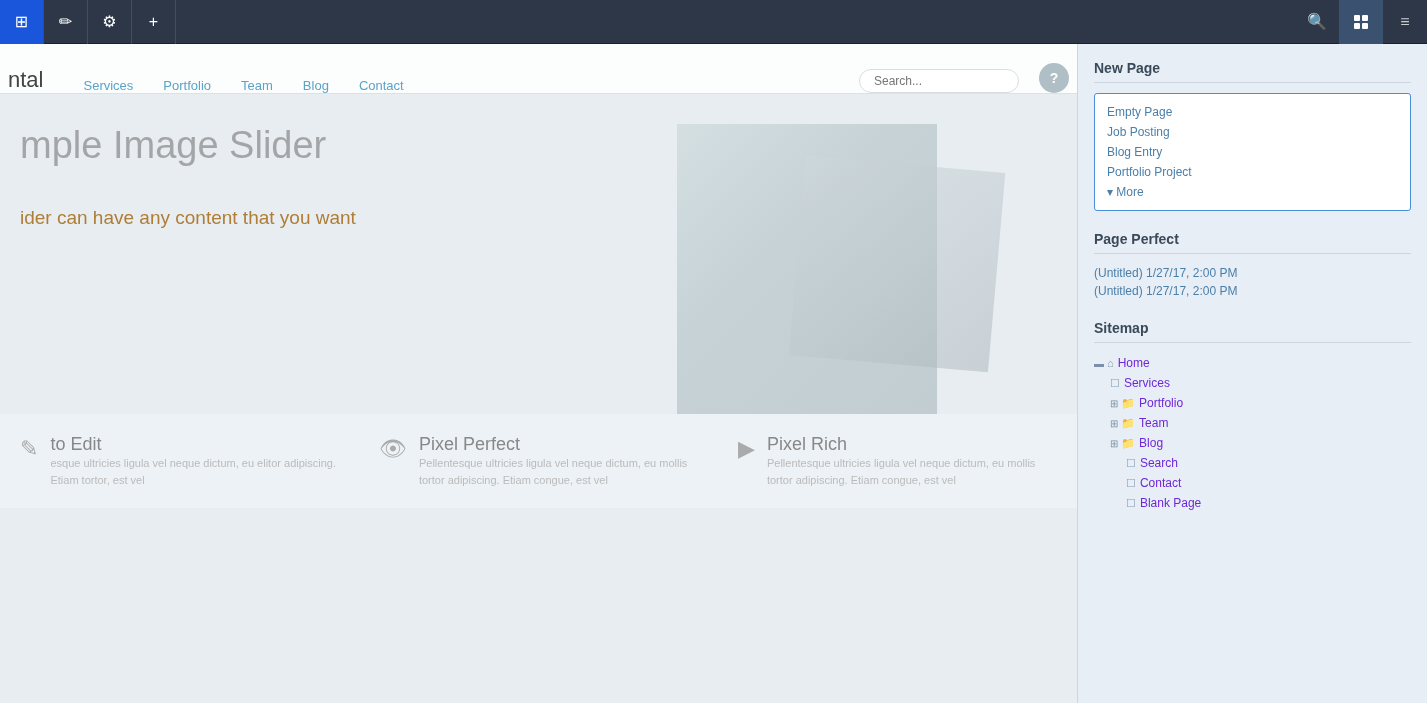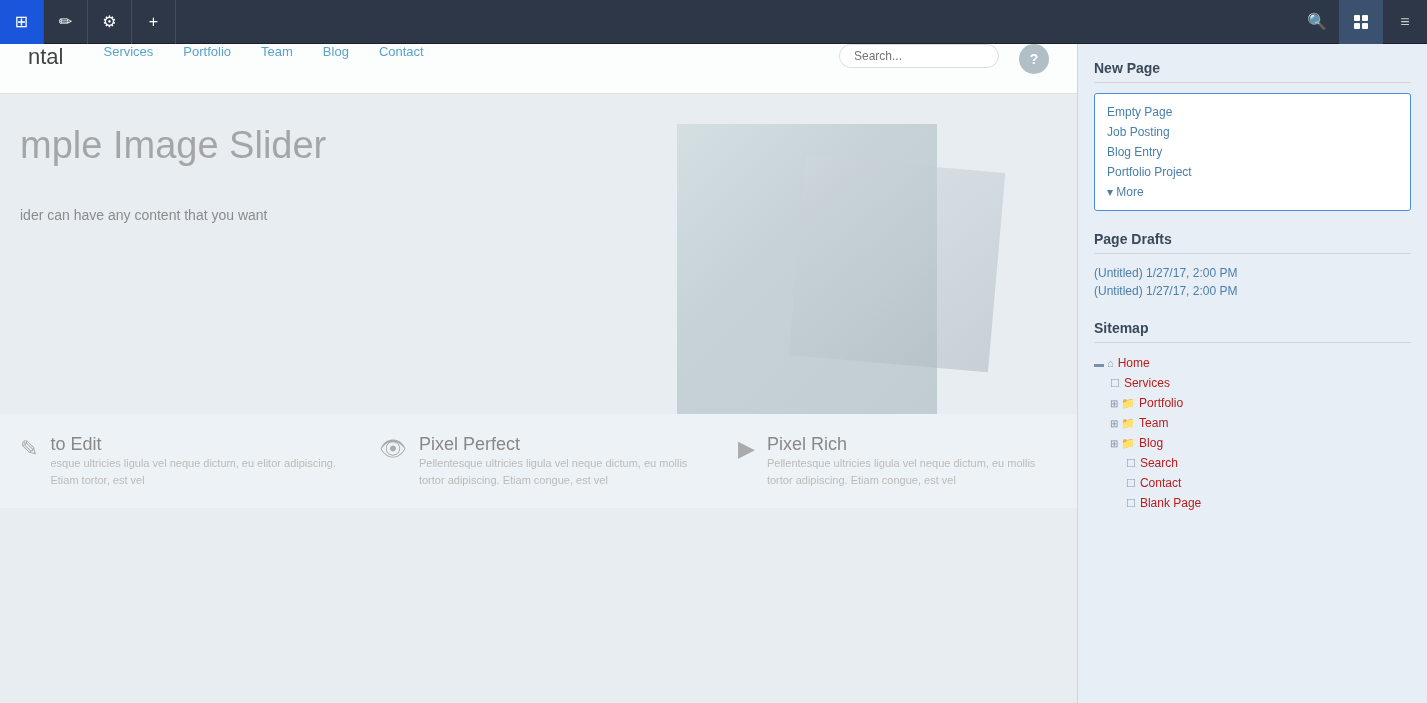--- a/index.html
+++ b/index.html
@@ -75,22 +75,22 @@
       background: #e8edf2;
       overflow: hidden;
       position: relative;
     }
 
     
     .site-nav {
       background: rgba(255,255,255,0.85);
       height: 50px;
       display: flex;
-      align-items: flex-start;
-      padding: 0 28px;
+      align-items: flex-end;
+      padding: 0 8px;
       border-bottom: 1px solid #e0e0e0;
     }
     .site-logo {
       font-size: 22px;
       font-weight: 300;
       color: #444;
       margin-right: 40px;
     }
     .site-nav-links {
       display: flex;
@@ -133,22 +133,22 @@
       min-height: 320px;
     }
     .hero-title {
       font-size: 38px;
       font-weight: 300;
       color: #888;
       margin-bottom: 10px;
       opacity: 0.7;
     }
     .hero-subtitle {
-      font-size: 14px;
-      color: #737373;
+      font-size: 19px;
+      color: #a16207;
       opacity: 0.8;
       margin-top: 40px;
     }
 
     
     .image-collage {
       position: absolute;
       right: 60px;
       top: 10px;
       width: 380px;
@@ -278,21 +278,21 @@
       font-size: 12px;
       color: #3a4a5a;
     }
     .sitemap-item {
       display: flex;
       align-items: center;
       padding: 3px 0;
       cursor: pointer;
     }
     .sitemap-item .label {
-      color: #b91c1c;
+      color: #6d28d9;
       font-size: 12px;
     }
     .sitemap-level-1 { padding-left: 16px; }
     .sitemap-level-2 { padding-left: 32px; }
 
     .expand-icon {
       font-size: 10px;
       color: #7a90a8;
       margin-right: 3px;
     }
@@ -398,21 +398,21 @@
       <div class="new-page-box">
         <div class="new-page-item">Empty Page</div>
         <div class="new-page-item">Job Posting</div>
         <div class="new-page-item">Blog Entry</div>
         <div class="new-page-item">Portfolio Project</div>
         <div class="new-page-more">▾ More</div>
       </div>
     </div>
 
     <div class="panel-section">
-      <div class="panel-section-title">Page Drafts</div>
+      <div class="panel-section-title">Page Perfect</div>
       <div class="draft-item">(Untitled) 1/27/17, 2:00 PM</div>
       <div class="draft-item">(Untitled) 1/27/17, 2:00 PM</div>
     </div>
 
     <div class="panel-section">
       <div class="panel-section-title">Sitemap</div>
       <div class="sitemap-tree">
 
         <div class="sitemap-item">
           <span class="collapse-icon">▬</span>

